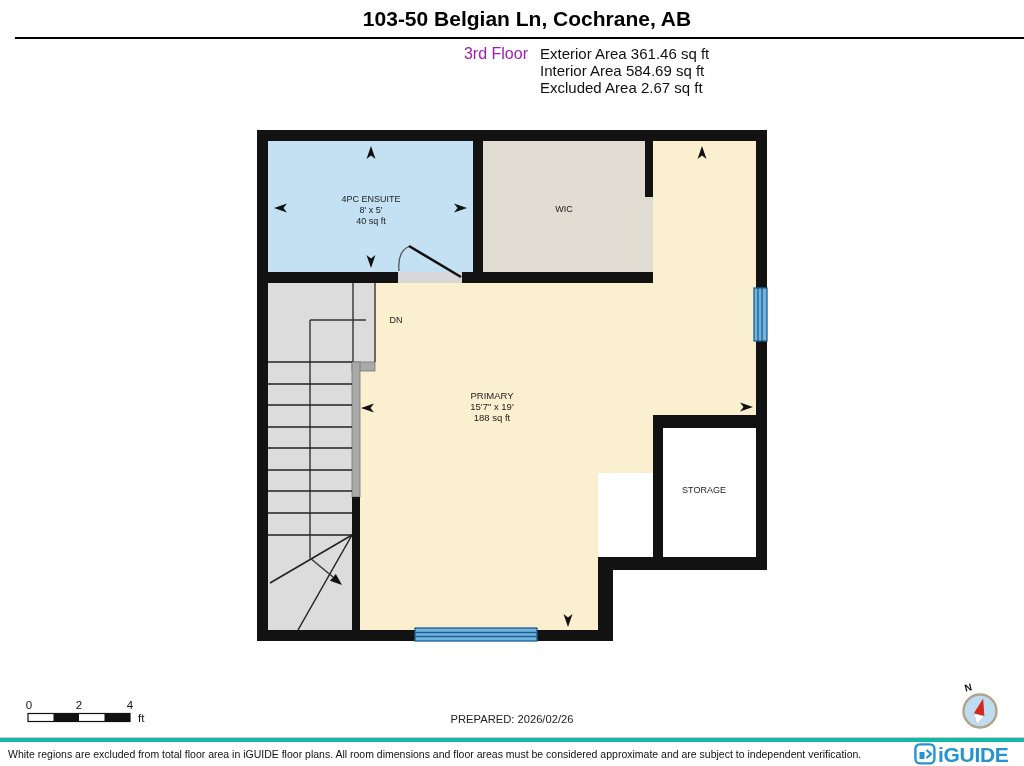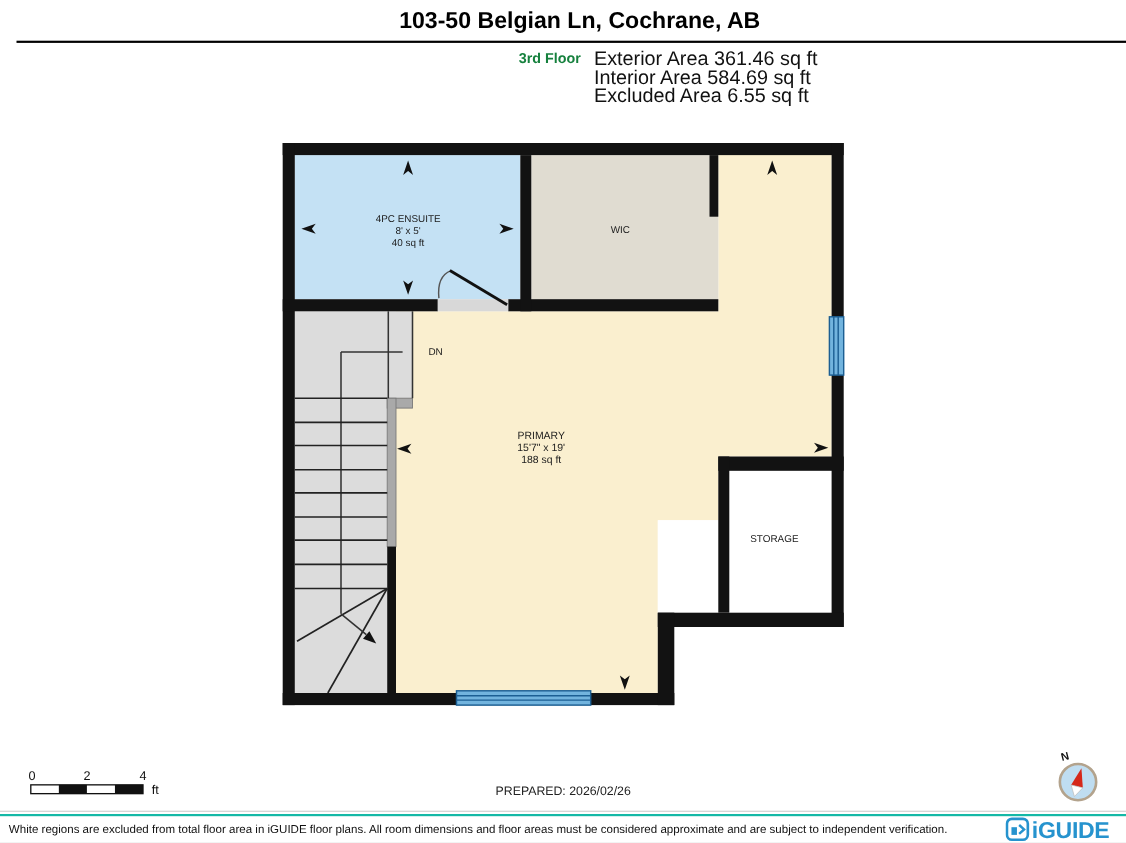--- a/index.html
+++ b/index.html
@@ -2,24 +2,24 @@
 <html><head>
 <meta charset="utf-8">
 <style>
   html,body{margin:0;padding:0;background:#fff;}
   .page{position:relative;width:1024px;height:766px;background:#fff;overflow:hidden;
         font-family:"Liberation Sans",sans-serif;outline:1px solid #b9b9b9;}
   .plan-svg{position:absolute;left:0;top:0;z-index:0;}
   .hdr{position:absolute;left:15px;top:0;width:100%;z-index:2;}
   .title{margin:0;padding-top:7px;text-align:center;font-size:21px;font-weight:bold;color:#000;}
   .header-rule{position:absolute;left:0;top:37px;width:1024px;height:2px;background:#000;}
-  .floor-label{position:absolute;top:45px;right:511px;font-size:13px;font-weight:bold;color:#15803d;white-space:nowrap;}
-  .areas{position:absolute;top:45px;left:525px;font-size:18px;line-height:17px;color:#111;}
+  .floor-label{position:absolute;top:45px;right:511px;font-size:16px;font-weight:normal;color:#a21caf;white-space:nowrap;}
+  .areas{position:absolute;top:45px;left:525px;font-size:15px;line-height:17px;color:#111;}
   .footer-grey-line{position:absolute;left:0;bottom:28px;width:100%;height:1px;background:#ccc;z-index:2;}
-  .footer{position:absolute;left:0;bottom:0;width:100%;height:24px;border-top:2px solid #14b8a6;
+  .footer{position:absolute;left:0;bottom:0;width:100%;height:24px;border-top:4px solid #14b8a6;
           background:#fff;display:flex;align-items:center;z-index:2;}
   .disclaimer{flex:1;font-size:10.5px;color:#111;padding-left:8px;white-space:nowrap;}
   .logo{margin-right:4px;display:flex;align-items:flex-start;}
   .wall rect{fill:#121212;}
   .thinline{stroke:#333;stroke-width:1.4;}
   .steps line{stroke:#222;stroke-width:1.5;}
   .dart{fill:#111;}
   text.room{fill:#1c1c1c;font-family:"Liberation Sans",sans-serif;}
 </style>
 </head>
@@ -145,21 +145,21 @@
     </g>
   </svg>
 
   <div class="hdr">
     <h1 class="title">103-50 Belgian Ln, Cochrane, AB</h1>
     <div class="header-rule"></div>
     <div class="floor-label">3rd Floor</div>
     <div class="areas">
       <div>Exterior Area 361.46 sq ft</div>
       <div>Interior Area 584.69 sq ft</div>
-      <div>Excluded Area 6.55 sq ft</div>
+      <div>Excluded Area 2.67 sq ft</div>
     </div>
   </div>
 
   <div class="footer-grey-line"></div>
   <div class="footer">
     <div class="disclaimer">White regions are excluded from total floor area in iGUIDE floor plans. All room dimensions and floor areas must be considered approximate and are subject to independent verification.</div>
     <div class="logo">
       <svg width="106" height="24" viewBox="0 0 106 24">
         <rect x="1.4" y="2.4" width="19" height="19" rx="4.5" fill="none" stroke-width="2.4" stroke="#2693ce"></rect>
         <rect x="5.5" y="10" width="5" height="7" fill="#2693ce"></rect>

